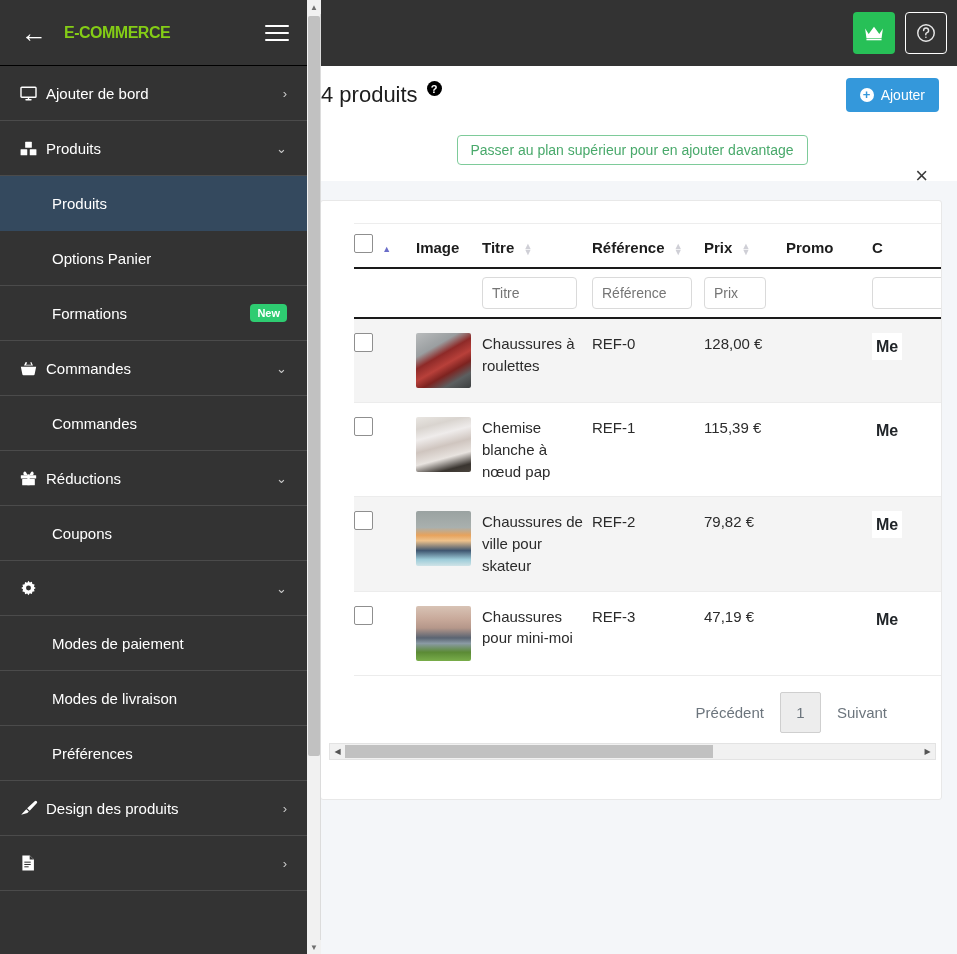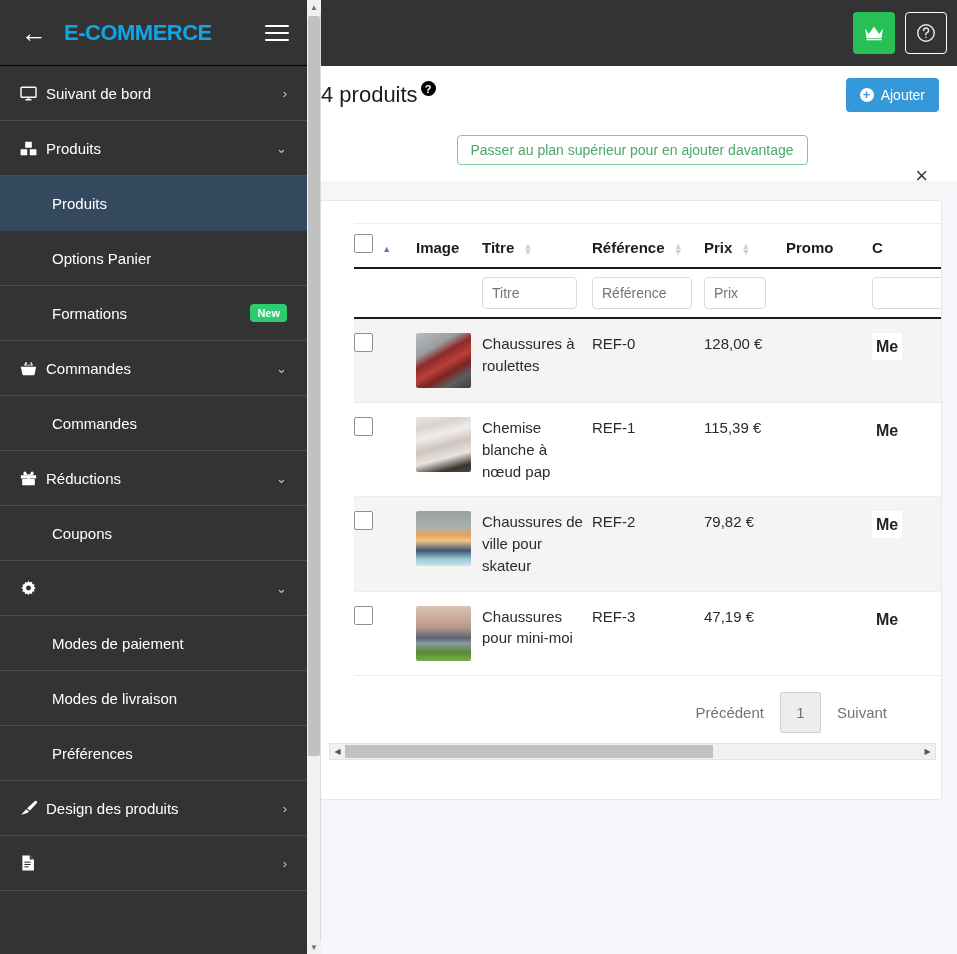--- a/index.html
+++ b/index.html
@@ -26,21 +26,21 @@
     padding: 0 18px;
     position: relative;
     border-bottom: 1px solid #000;
   }
   .sb-back {
     color: #fff; font-size: 26px; line-height: 1;
     width: 32px; text-align: center; cursor: pointer;
     font-weight: 300;
   }
   .sb-title {
-    color: #0ea5e9; font-weight: bold; font-size: 22px;
+    color: #84cc16; font-weight: bold; font-size: 16px;
     letter-spacing: -0.5px; margin-left: 14px;
   }
   .sb-burger {
     position: absolute; right: 18px; top: 50%;
     transform: translateY(-50%);
     width: 24px; cursor: pointer;
   }
   .sb-burger span {
     display: block; height: 2px; background: #fff; margin: 5px 0; border-radius: 1px;
   }
@@ -114,21 +114,21 @@
 
   .pagehead {
     background: #ffffff;
     height: 57px;
     display: flex; align-items: center;
     padding: 0 18px 0 14px;
     position: relative;
   }
   .pagehead h1 {
     font-size: 22px; font-weight: normal; color: #1d1d1d;
-    display: flex; align-items: center; gap: 3px;
+    display: flex; align-items: center; gap: 9px;
   }
   .help-dot {
     width: 15px; height: 15px; border-radius: 50%;
     background: #000; color: #fff; font-size: 11px; font-weight: bold;
     display: inline-flex; align-items: center; justify-content: center;
     position: relative; top: -6px; cursor: pointer;
   }
   .btn-add {
     margin-left: auto;
     background: #3498db; color: #fff;
@@ -270,21 +270,21 @@
     </div>
     <div class="sb-menu" id="sb-menu">
         <div class="sb-item">
           <span class="sb-ico">
             <svg width="17" height="15" viewBox="0 0 20 18" fill="none" stroke="#fff" stroke-width="1.7">
               <rect x="1" y="1.5" width="18" height="12" rx="1"></rect>
               <path d="M7 16.5h6" stroke-linecap="round"></path>
               <path d="M10 13.5v3"></path>
             </svg>
           </span>
-          <span class="sb-label">Suivant de bord</span>
+          <span class="sb-label">Ajouter de bord</span>
           <span class="sb-caret">›</span>
         </div>
         <div class="sb-item">
           <span class="sb-ico">
             <svg width="17" height="15" viewBox="0 0 20 18" fill="#fff">
               <rect x="6" y="1" width="8" height="7" rx="0.6"></rect>
               <rect x="0.5" y="10" width="8" height="7" rx="0.6"></rect>
               <rect x="11.5" y="10" width="8" height="7" rx="0.6"></rect>
             </svg>
           </span>

